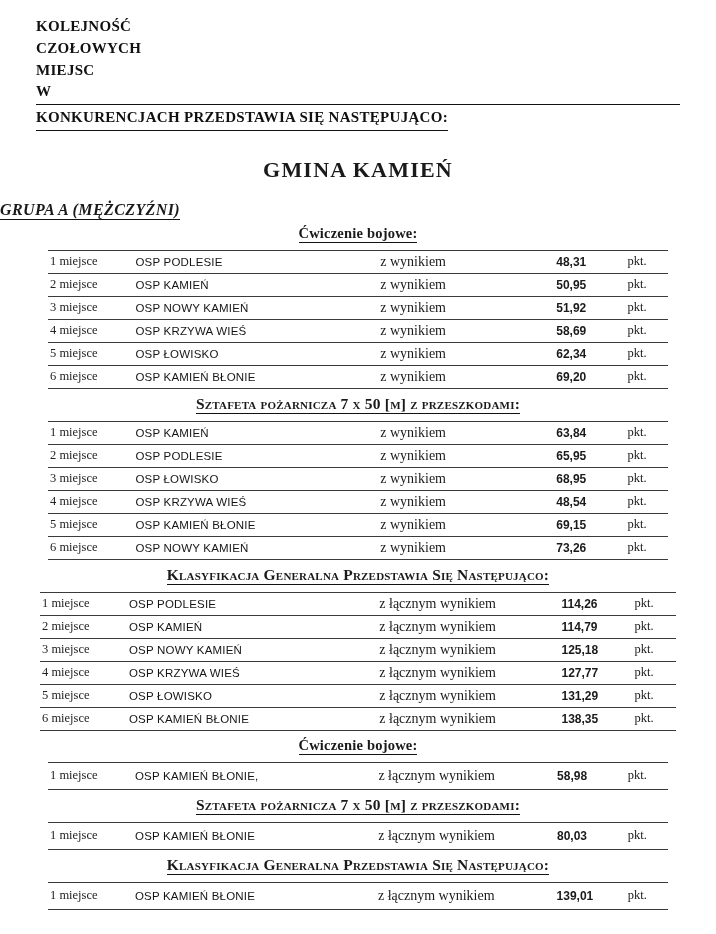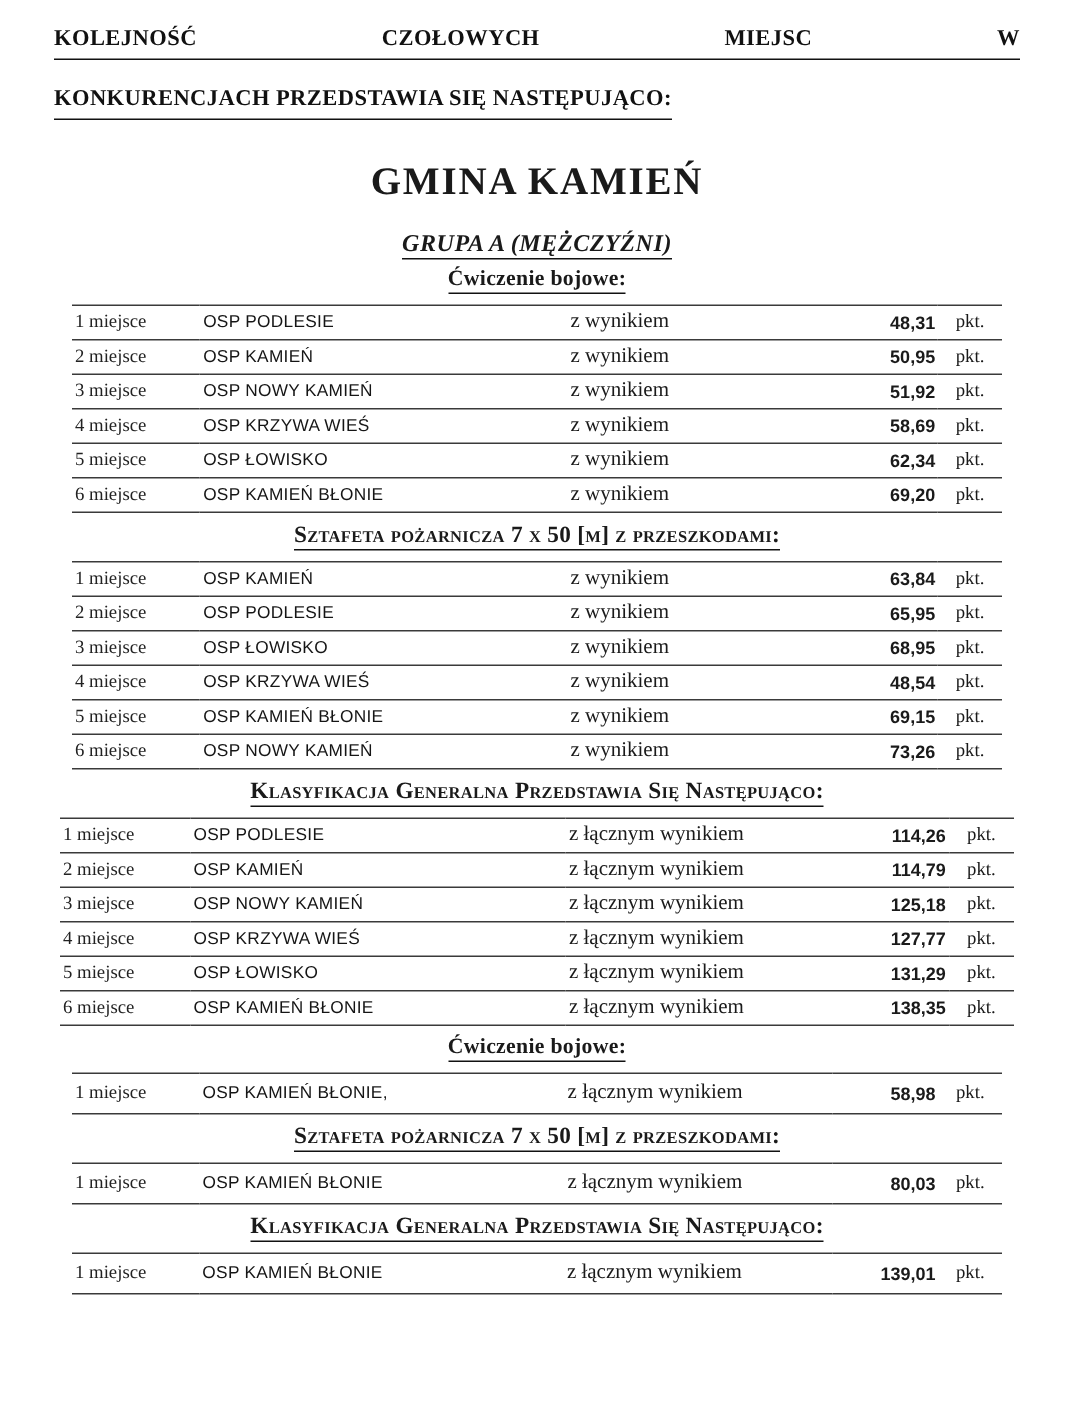--- a/index.html
+++ b/index.html
@@ -32,38 +32,38 @@
     letter-spacing: 0.3px;
     color: #111;
     line-height: 1.45;
   }
   .intro .line1 {
     display: flex;
     justify-content: space-between;
     width: 100%;
     border-bottom: 1.5px solid #111;
     padding-bottom: 1px;
+    flex-direction: column;
   }
   .intro .line2 {
     border-bottom: 1.5px solid #111;
     display: inline-block;
     padding-bottom: 1px;
-    margin-top: 16px;
+    margin-top: 2px;
   }
 
   
   .gmina-title {
     text-align: center;
-    font-size: 26px;
+    font-size: 22px;
     font-weight: bold;
     letter-spacing: 1.2px;
     margin-top: 26px;
   }
   .group-title {
-    text-align: center;
     font-size: 16px;
     font-weight: bold;
     font-style: italic;
     letter-spacing: 0.4px;
     margin-top: 18px;
   }
   .group-title span {
     border-bottom: 1.5px solid #111;
     padding-bottom: 1px;
   }
@@ -117,29 +117,29 @@
     letter-spacing: 0.2px;
     color: #151515;
   }
   td.with {
     width: 180px;
     font-family: "Liberation Serif", serif;
     font-size: 14px;
   }
   td.score {
     width: 70px;
-    text-align: right;
+    text-align: left;
     font-family: "Liberation Sans", sans-serif;
     font-weight: bold;
     font-size: 12px;
     padding-right: 10px;
   }
   td.unit {
     width: 40px;
-    text-align: center;
+    text-align: left;
     font-family: "Liberation Serif", serif;
     font-size: 12.5px;
     padding-left: 2px;
   }
 
   
   table.results.single {
     width: 620px;
   }
   table.results.single td {

